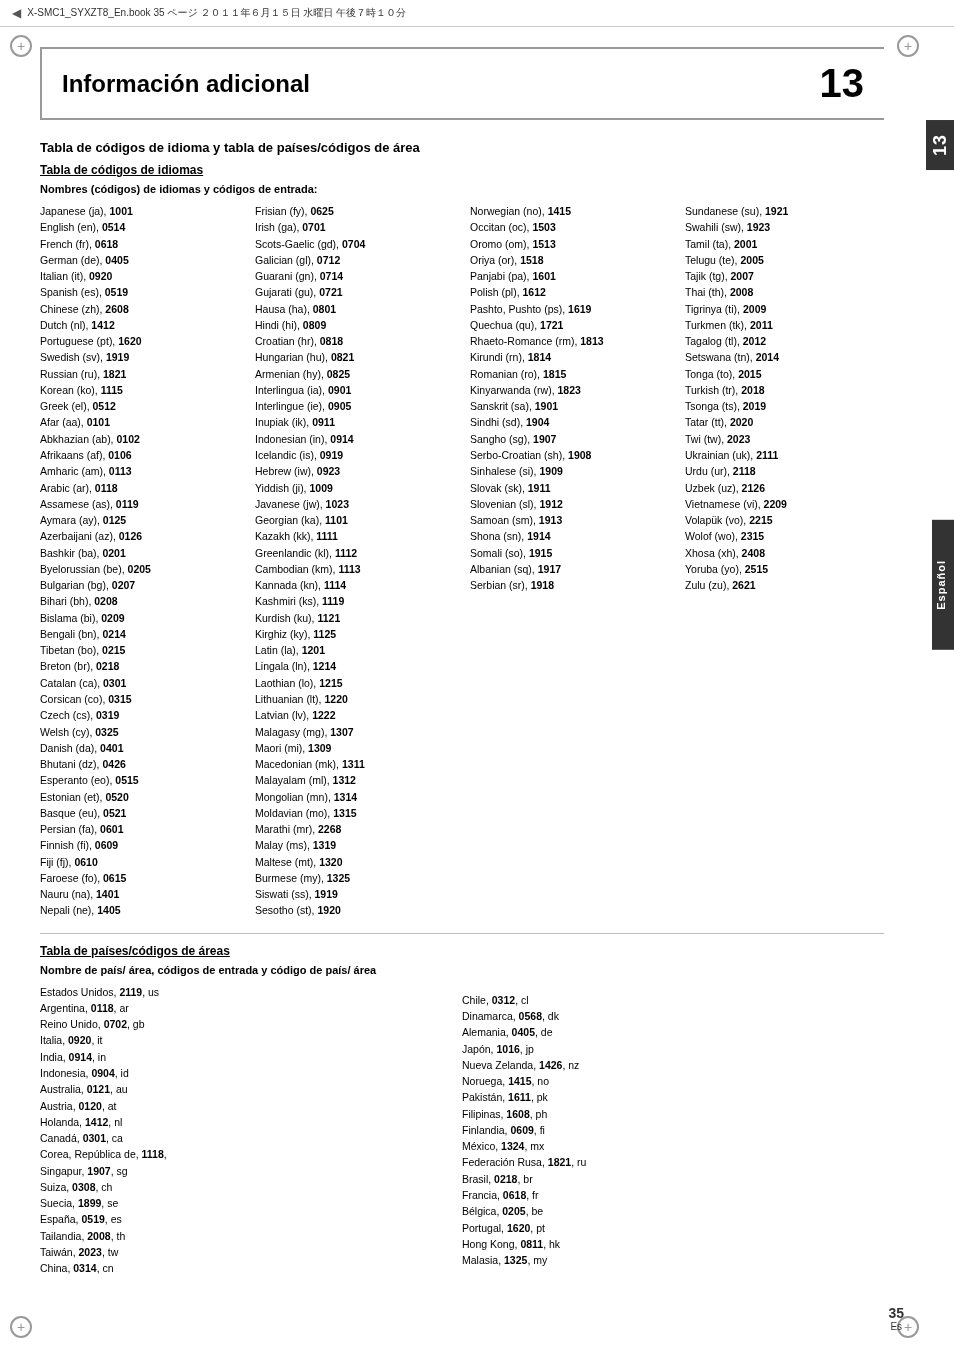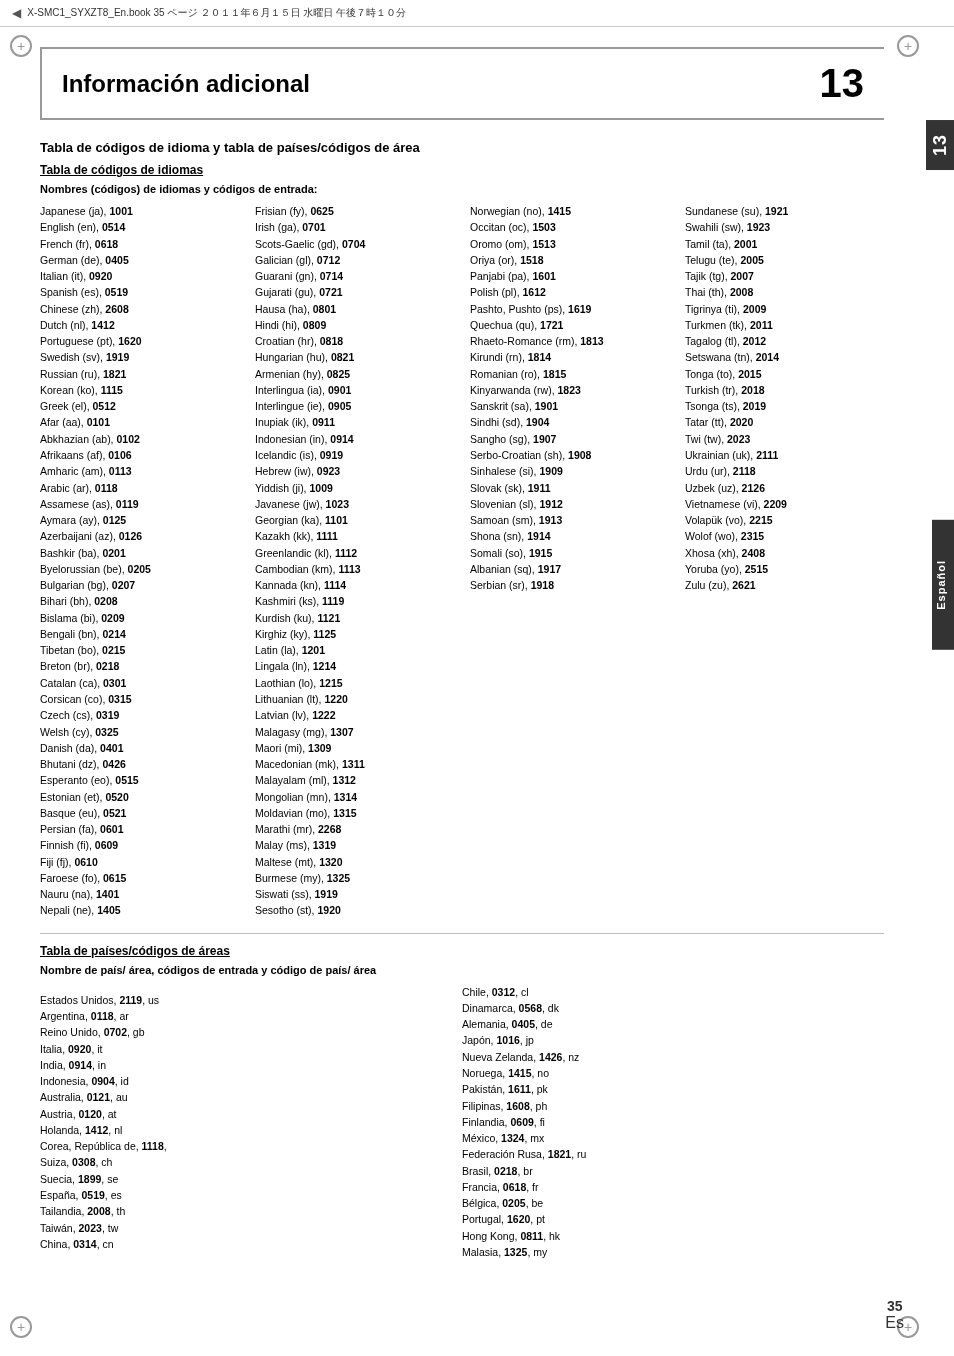--- a/index.html
+++ b/index.html
@@ -157,21 +157,21 @@
       font-size: 10px;
       color: #333;
       text-align: center;
     }
     .footer .page-num {
       font-size: 14px;
       font-weight: bold;
       display: block;
     }
     .footer .lang-code {
-      font-size: 16px;
+      font-size: 10px;
     }
 
     
     .corner-tl, .corner-tr, .corner-bl, .corner-br {
       position: absolute;
       width: 22px;
       height: 22px;
       border-radius: 50%;
       border: 2px solid #999;
       background: #fff;
@@ -377,21 +377,23 @@
     <div class="country-col" id="country-col-1">
         <p>Estados Unidos, <strong>2119</strong>, us</p>
         <p>Argentina, <strong>0118</strong>, ar</p>
         <p>Reino Unido, <strong>0702</strong>, gb</p>
         <p>Italia, <strong>0920</strong>, it</p>
         <p>India, <strong>0914</strong>, in</p>
         <p>Indonesia, <strong>0904</strong>, id</p>
         <p>Australia, <strong>0121</strong>, au</p>
         <p>Austria, <strong>0120</strong>, at</p>
         <p>Holanda, <strong>1412</strong>, nl</p>
+        <p>Canadá, <strong>0301</strong>, ca</p>
         <p>Corea, República de, <strong>1118</strong>,</p>
+        <p>Singapur, <strong>1907</strong>, sg</p>
         <p>Suiza, <strong>0308</strong>, ch</p>
         <p>Suecia, <strong>1899</strong>, se</p>
         <p>España, <strong>0519</strong>, es</p>
         <p>Tailandia, <strong>2008</strong>, th</p>
         <p>Taiwán, <strong>2023</strong>, tw</p>
         <p>China, <strong>0314</strong>, cn</p>
       </div>
     <div class="country-col" id="country-col-2">
         <p>Chile, <strong>0312</strong>, cl</p>
         <p>Dinamarca, <strong>0568</strong>, dk</p>

